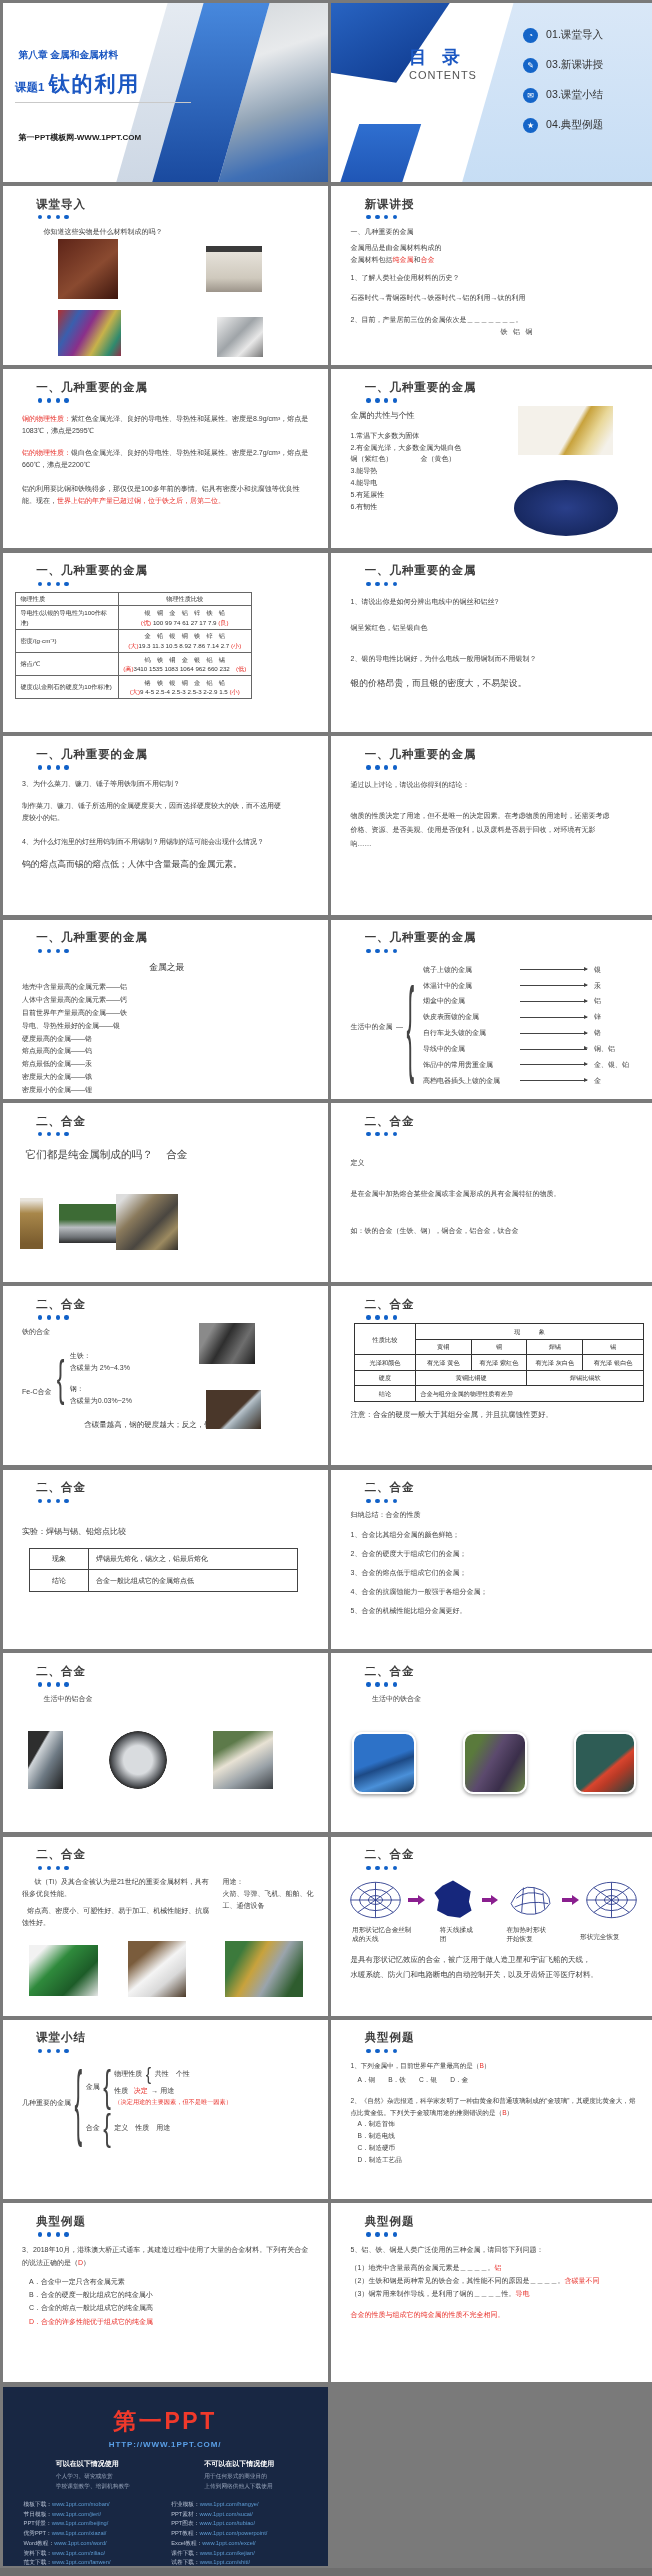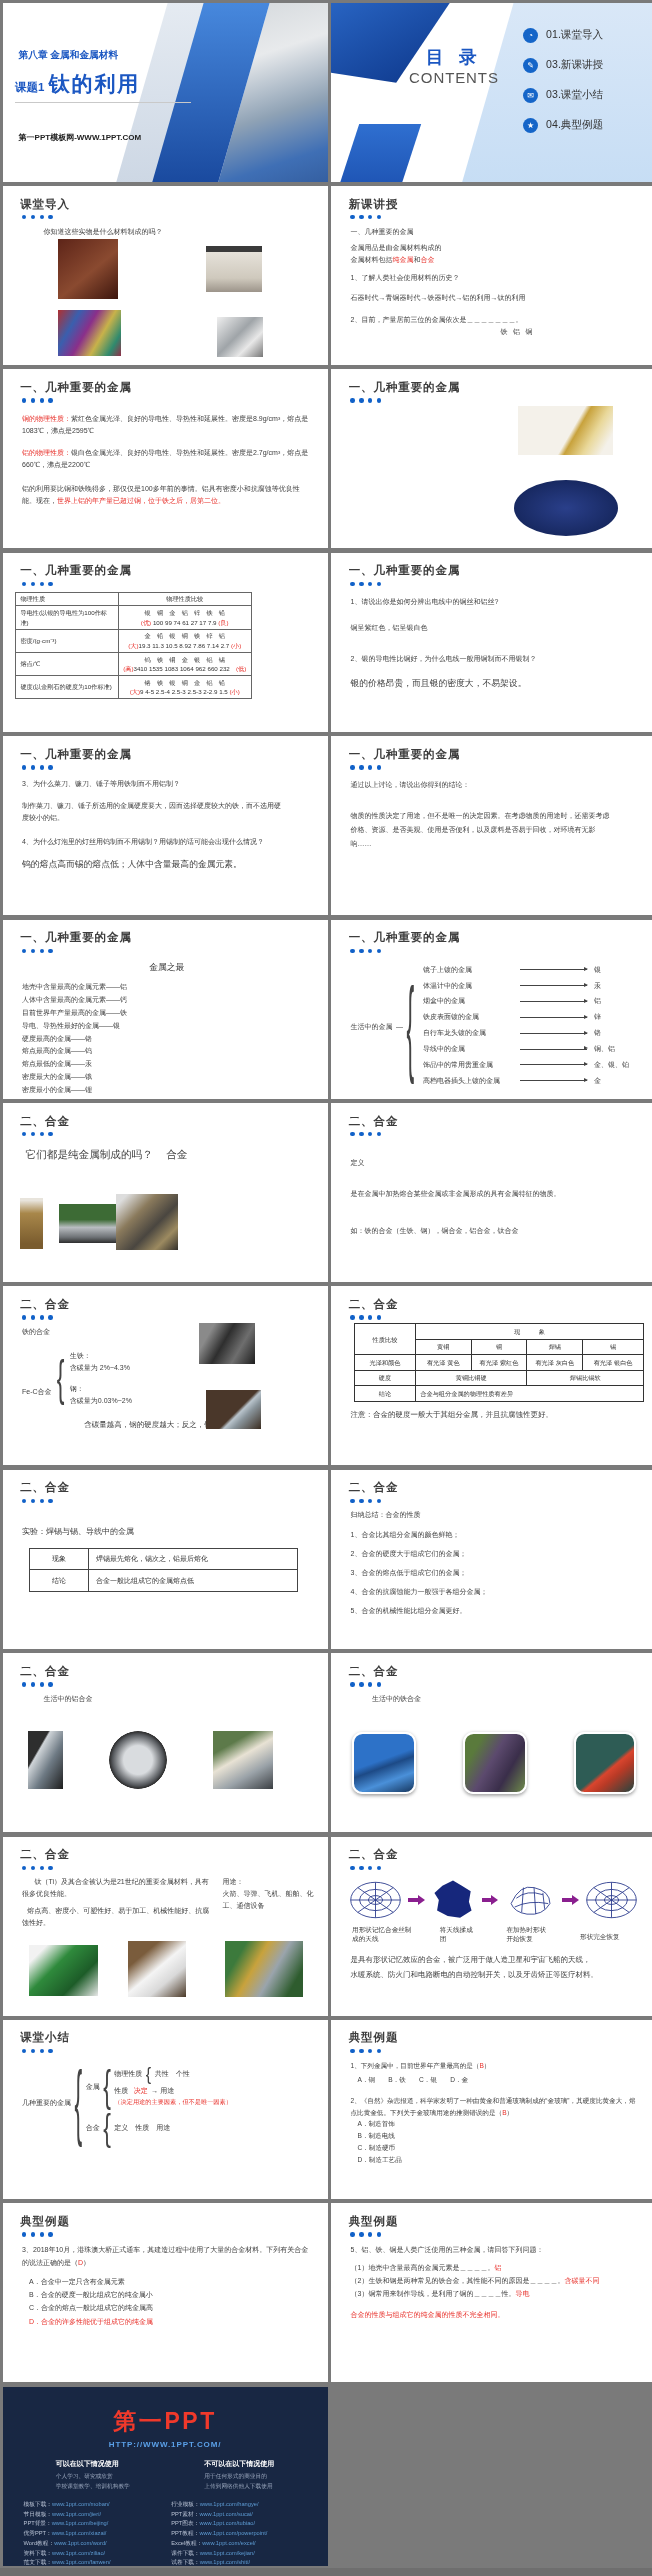--- a/index.html
+++ b/index.html
@@ -1,21 +1,21 @@
 <!DOCTYPE html>
 <html style="font-size:14px"><head>
 <meta charset="utf-8">
 <style>
   html,body{margin:0;padding:0;background:#6e6e6e;}
   .page{width:653px;box-sizing:border-box;display:grid;grid-template-columns:325px 325px;
         grid-auto-rows:179px;gap:4.4px 3.5px;background:#7a7a7a;padding:2.6px;
         font-family:"Liberation Sans",sans-serif;}
   .slide{background:#fff;overflow:hidden;position:relative;color:#333;}
   
-  .hd{padding:10.6px 0 0 17.6px;}
+  .hd{padding:10.6px 0 0 17.6px;margin-left:16px;}
   .hd-t{font-size:11.5px;font-weight:bold;color:#3d3d3d;letter-spacing:0.9px;}
   .dots{margin:3.5px 0 0 1.8px;display:flex;gap:4.4px;}
   .dots i{width:4.4px;height:4.4px;border-radius:50%;background:#1161c8;display:block;}
   .bd{padding:6.2px 16px 0 19.4px;font-size:7px;line-height:1.7;color:#404040;}
   .red{color:#e8302a;}
   .big{font-size:8.8px;}
   .ph{display:block;}
   
   .diagwrap{position:absolute;top:-13.2px;bottom:-13.2px;right:0;width:203px;overflow:visible;}
   .band{position:absolute;top:-17.6px;bottom:-17.6px;transform:skewX(-16deg);}
@@ -25,23 +25,23 @@
   .s1-chap{position:absolute;left:16px;top:46px;color:#1b57c2;font-weight:bold;font-size:9.7px;}
   .s1-line{position:absolute;left:12.4px;top:99px;width:176px;border-bottom:0.9px solid #c9c9c9;}
   .s1-title{position:absolute;left:12.4px;top:67px;color:#1b57c2;font-weight:bold;}
   .s1-pre{font-size:11.5px;margin-right:4.4px;}
   .s1-main{font-size:21px;letter-spacing:1.8px;}
   .s1-wm{position:absolute;left:16px;top:129px;font-size:8px;font-weight:bold;color:#222;}
   
   .s2-tri{position:absolute;left:-26.5px;top:-35px;width:132px;height:106px;background:linear-gradient(135deg,#2f6fd0,#123f94);transform:skewX(-28deg) rotate(8deg);}
   .s2-par{position:absolute;left:16px;bottom:-17.6px;width:62px;height:75px;background:linear-gradient(180deg,#2f6fd0,#1b4fae);transform:skewX(-18deg);}
   .s2-lband{position:absolute;right:-35px;top:-26.5px;bottom:-26.5px;width:203px;background:linear-gradient(180deg,#dce9f8,#c4dcf4);transform:skewX(-16deg);}
-  .s2-toc{position:absolute;left:78px;top:42px;text-align:center;}
+  .s2-toc{position:absolute;left:78px;top:42px;}
   .s2-t{font-size:17.6px;font-weight:bold;color:#1b57c2;letter-spacing:5.3px;}
-  .s2-c{font-size:15px;color:#555;letter-spacing:0.9px;}
+  .s2-c{font-size:11px;color:#555;letter-spacing:0.9px;}
   .s2-items{position:absolute;left:192px;top:25px;display:flex;flex-direction:column;gap:15px;}
   .s2-it{display:flex;align-items:center;gap:8px;}
   .s2-ic{width:15px;height:15px;border-radius:50%;background:#1565c8;color:#fff;font-size:8px;display:flex;align-items:center;justify-content:center;}
   .s2-lb{font-size:10.6px;color:#333;}
   
   table{border-collapse:collapse;}
   .t1{margin:5.3px 0 0 12.4px;font-size:6.2px;line-height:1.5;color:#333;}
   .t1 th,.t1 td{border:0.9px solid #666;padding:1.8px 4.4px;font-weight:normal;text-align:center;}
   .t1 .lft{text-align:left;width:93px;}
   .t2{margin:3.5px 0 0 23px;font-size:6.2px;line-height:1.5;}
@@ -179,20 +179,30 @@
   <div class="slide">
     <div class="hd">
         <div class="hd-t">一、几种重要的金属</div>
       <div class="dots">
           <i></i>
           <i></i>
           <i></i>
           <i></i>
         </div>
       </div>
+    <div class="bd" style="width:163px;">
+      <div style="font-size:8px;margin-bottom:7px;">金属的共性与个性</div>
+      <div>1.常温下大多数为固体</div>
+      <div>2.有金属光泽，大多数金属为银白色</div>
+      <div>铜（紫红色）　　　　金（黄色）</div>
+      <div>3.能导热</div>
+      <div>4.能导电</div>
+      <div>5.有延展性</div>
+      <div>6.有韧性</div>
+    </div>
     <div class="ph" style="position:absolute;left:187px;top:37px;width:95px;height:49px;background:linear-gradient(120deg,#f4f1ea 55%,#c8a23c 60%,#e9d89a 75%,#f4f1ea 90%);"></div>
     <div class="ph" style="position:absolute;left:183px;top:111px;width:104px;height:56px;border-radius:50%;background:radial-gradient(ellipse at 50% 50%,#2a3f8a 0%,#16275e 75%);"></div>
   </div>
 
   <div class="slide">
     <div class="hd">
         <div class="hd-t">一、几种重要的金属</div>
       <div class="dots">
           <i></i>
           <i></i>
@@ -487,21 +497,21 @@
   <div class="slide">
     <div class="hd">
         <div class="hd-t">二、合金</div>
       <div class="dots">
           <i></i>
           <i></i>
           <i></i>
           <i></i>
         </div>
       </div>
-    <div class="bd" style="margin-top:16px;font-size:8px;">实验：焊锡与锡、导线中的金属</div>
+    <div class="bd" style="margin-top:16px;font-size:8px;">实验：焊锡与锡、铅熔点比较</div>
     <table class="t3">
       <tbody>
           <tr>
             <td style="width:44px;text-align:center;">现象</td>
           <td style="width:194px;">焊锡最先熔化，锡次之，铅最后熔化</td>
           </tr>
       <tr>
             <td style="text-align:center;">结论</td>
           <td>合金一般比组成它的金属熔点低</td>
           </tr>

